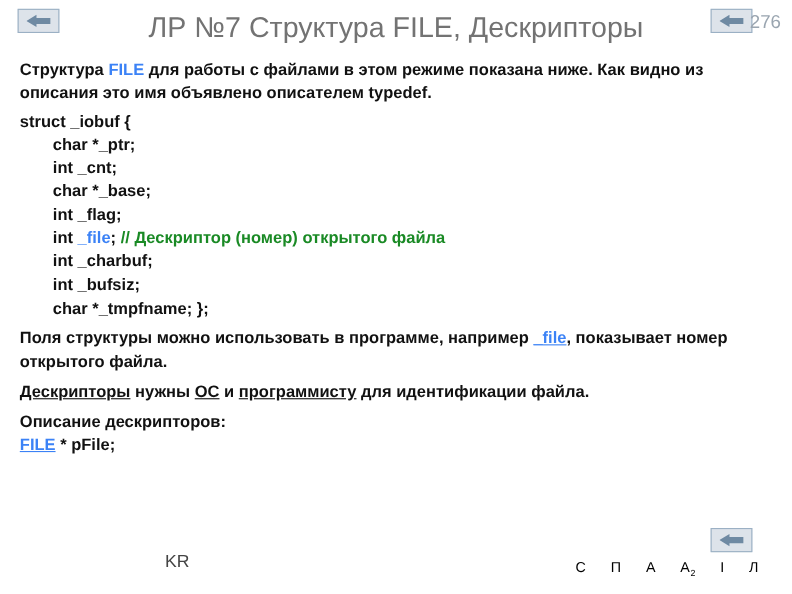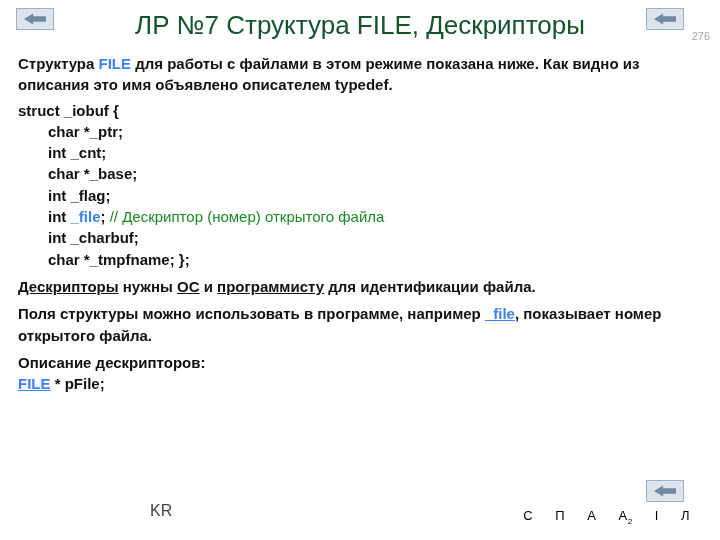--- a/index.html
+++ b/index.html
@@ -22,43 +22,42 @@
       justify-content: center;
     }
     .nav-arrow svg { width: 22px; height: 12px; }
     .nav-arrow.top-left { top: 8px; left: 16px; }
     .nav-arrow.top-right { top: 8px; right: 36px; }
     .nav-arrow.bottom-right { bottom: 38px; right: 36px; }
     .page-number {
       position: absolute;
       top: 10px;
       right: 10px;
-      font-size: 11px;
+      font-size: 17px;
       color: #9aa5b0;
-      margin-top: 20px;
     }
     .title {
       text-align: center;
       font-size: 26px;
       font-weight: 400;
-      color: #14532d;
+      color: #737373;
       margin-top: 10px;
       margin-bottom: 12px;
     }
     .content {
       padding: 0 18px;
       font-size: 15px;
       line-height: 1.42;
       color: #111;
     }
     .para { margin-bottom: 4px; font-weight: 700; }
     .code-line { font-weight: 700; }
     .indent { padding-left: 30px; }
     .red { color: #3b82f6; font-weight: 700; }
-    .green { color: #1a8a25; font-weight: 400; }
+    .green { color: #1a8a25; font-weight: 700; }
     .ul { text-decoration: underline; }
     .typedef-line { margin-top: 6px; font-weight: 700; }
     .desc-line { margin-top: 6px; font-weight: 700; }
     .footer-row {
       position: absolute;
       bottom: 14px;
       right: 30px;
       font-size: 13px;
       letter-spacing: 0.5px;
     }
@@ -103,29 +102,30 @@
 
   <div class="code-line">struct _iobuf {</div>
   <div class="code-line indent">char *_ptr;</div>
   <div class="code-line indent">int   _cnt;</div>
   <div class="code-line indent">char *_base;</div>
   <div class="code-line indent">int   _flag;</div>
   <div class="code-line indent">
     <span>int   </span><span class="red">_file</span><span>; </span><span class="green">// Дескриптор (номер) открытого файла</span>
   </div>
   <div class="code-line indent">int   _charbuf;</div>
+  <div class="code-line indent">int   _bufsiz;</div>
   <div class="code-line indent">char *_tmpfname;        };</div>
 
 
   <p class="desc-line">
-    <span class="ul">Дескрипторы</span><span> нужны </span><span class="ul">ОС</span><span> и </span><span class="ul">программисту</span><span> для идентификации файла.</span>
+    <span>Поля структуры можно использовать в программе, например </span><span class="red ul">_file</span><span>, показывает номер открытого файла.</span>
   </p>
 
   <p class="desc-line">
-    <span>Поля структуры можно использовать в программе, например </span><span class="red ul">_file</span><span>, показывает номер открытого файла.</span>
+    <span class="ul">Дескрипторы</span><span> нужны </span><span class="ul">ОС</span><span> и </span><span class="ul">программисту</span><span> для идентификации файла.</span>
   </p>
 
   <p class="desc-line">Описание дескрипторов:</p>
 
   <div class="code-line">
     <span class="red ul">FILE</span><span> * pFile;</span>
   </div>
 
 </div>
 

